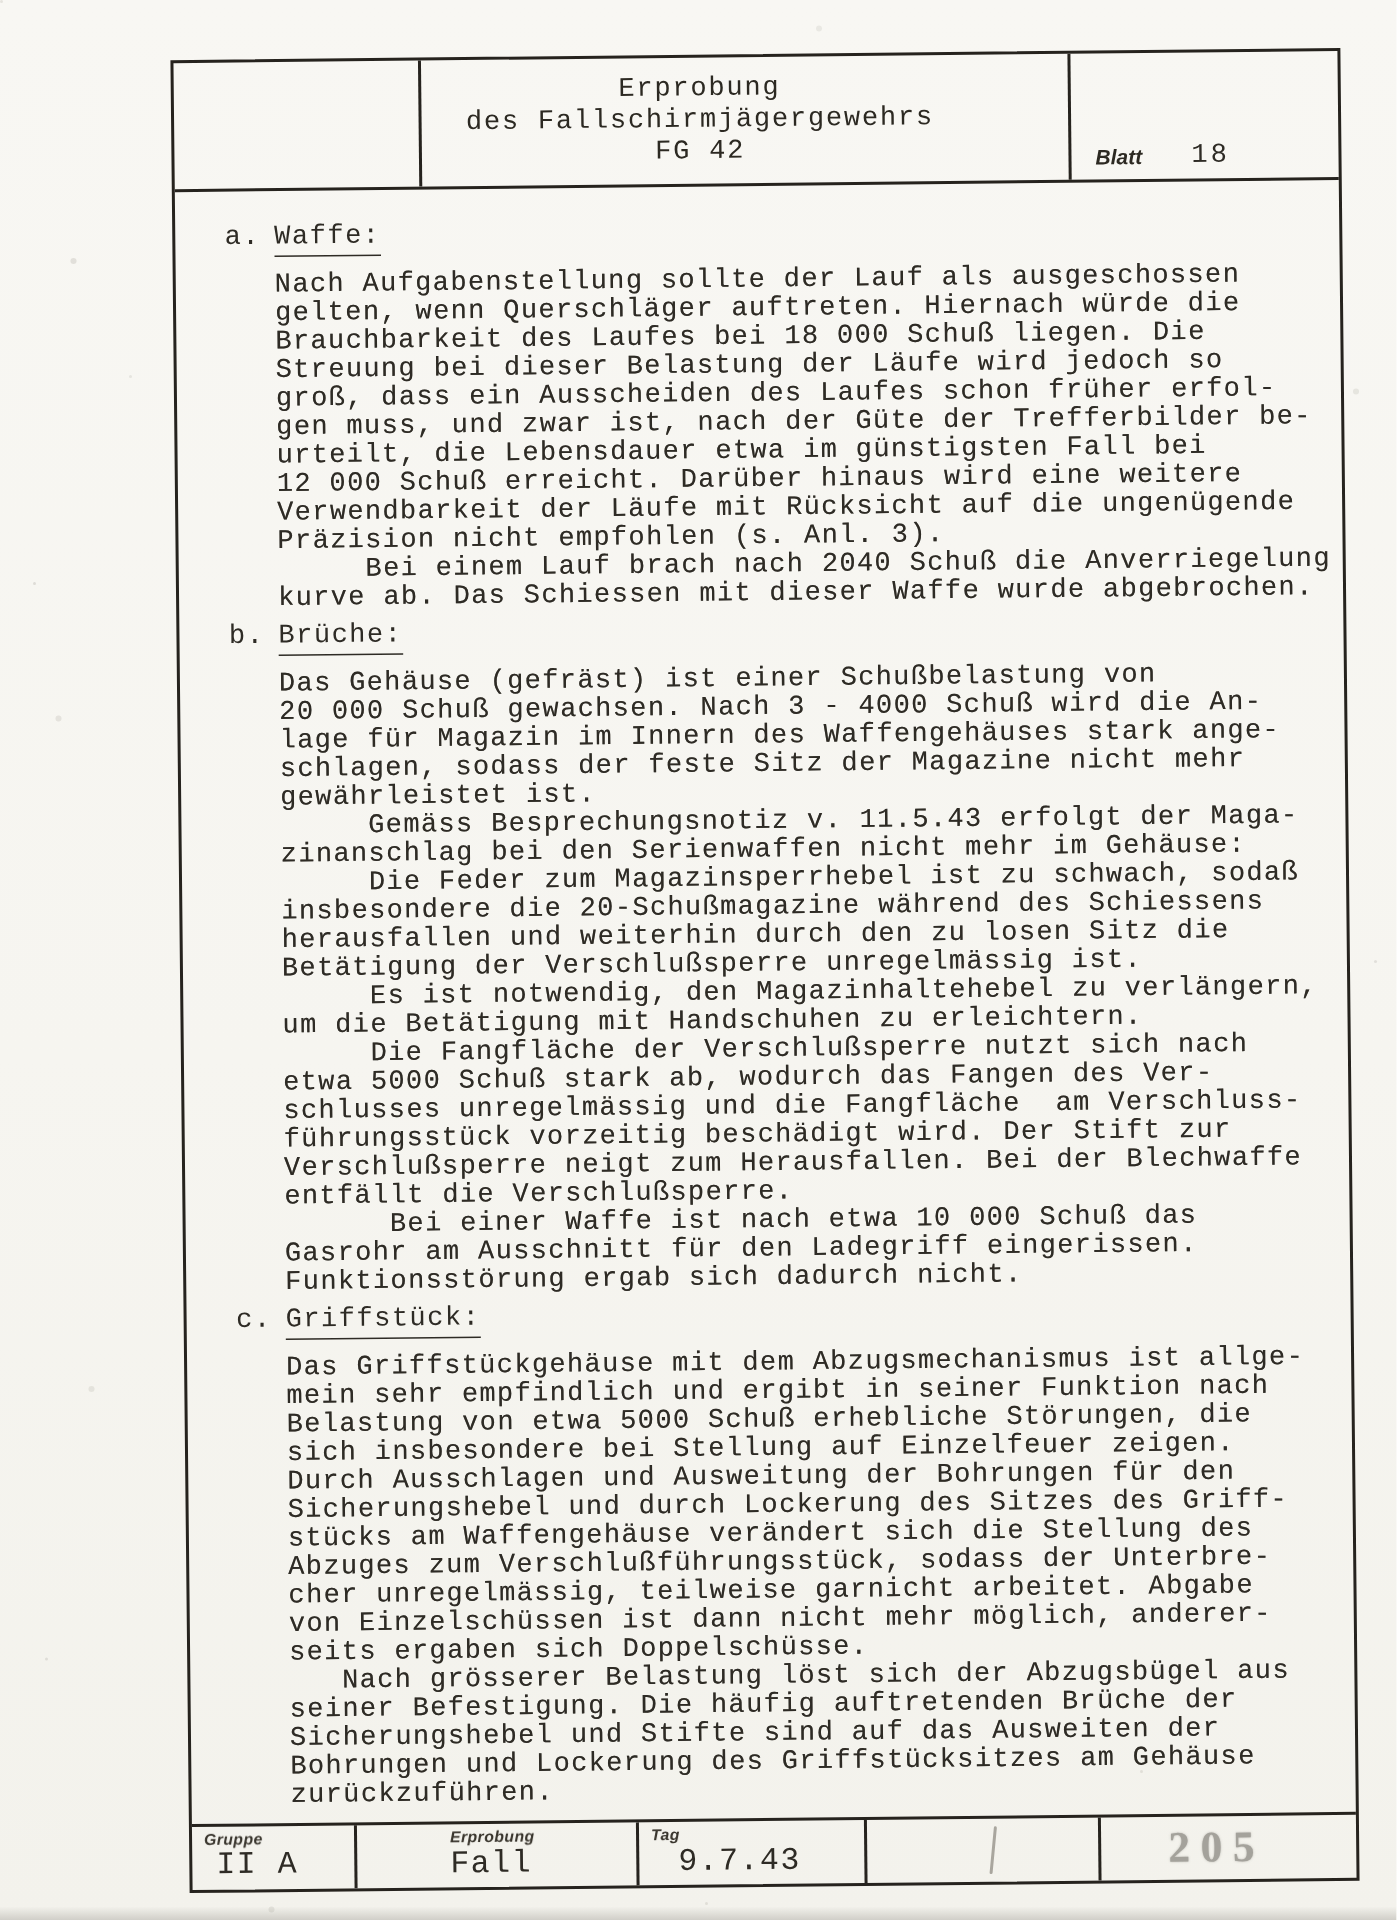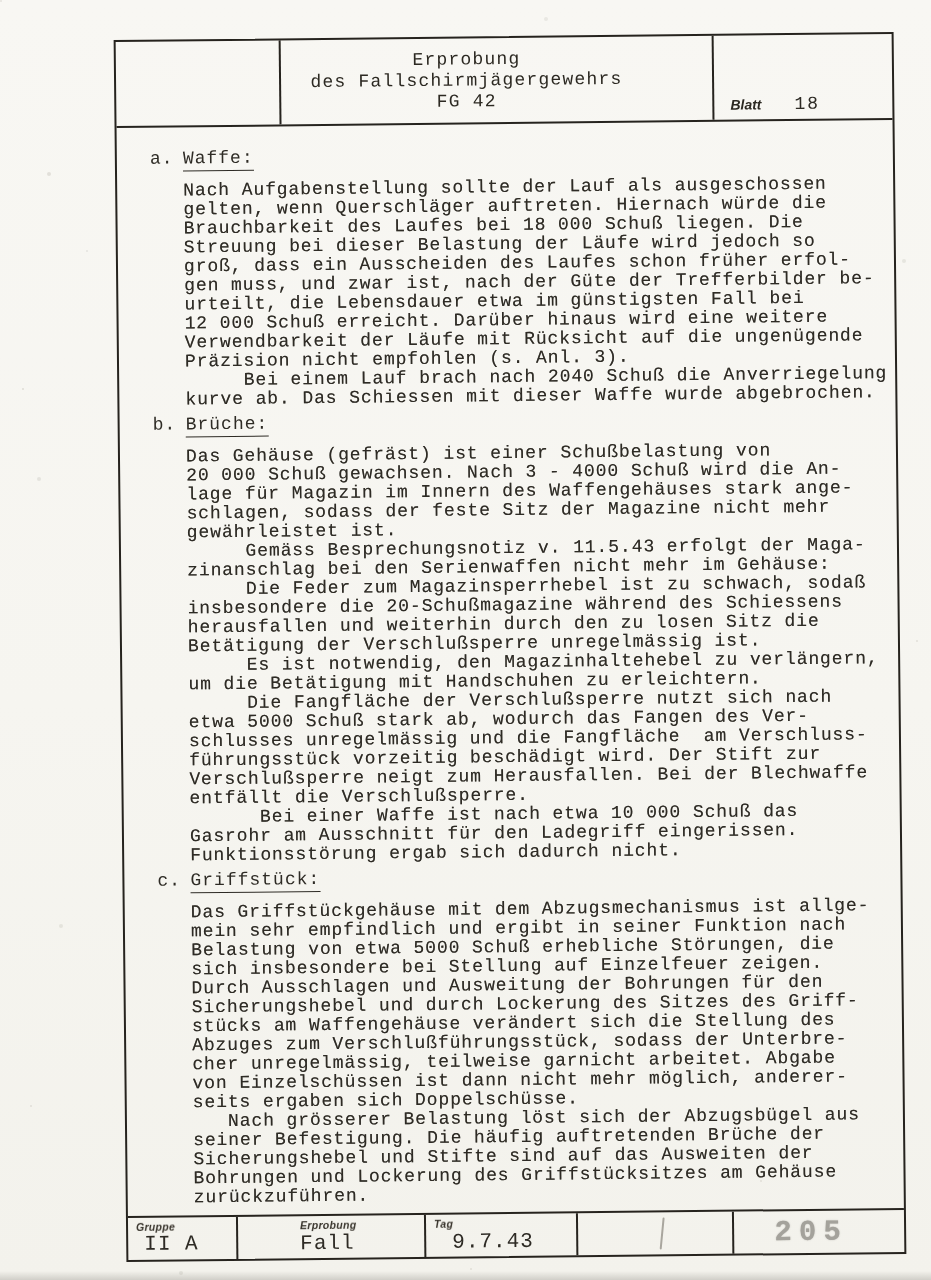--- a/index.html
+++ b/index.html
@@ -53,21 +53,21 @@
   .f-label { position:absolute; top:3px; left:8px; font-family:"Liberation Sans",sans-serif;
     font-weight:bold; font-style:italic; font-size:10.5px; color:#38342c; letter-spacing:.3px;
     filter:blur(.2px); }
   .f-bearb .f-label { left:62px; }
   .f-value { position:absolute; font-size:21px; letter-spacing:1px; color:#2e2b25; }
   .f-gruppe .f-value { left:16px; top:15px; }
   .f-bearb .f-value { left:62px; top:16px; }
   .f-tag .f-value { left:26px; top:16px; }
   .pen-mark { position:absolute; left:54%; top:5px; width:1.5px; height:32px;
     background:#a9a69e; transform:rotate(6deg); border-radius:1px; }
-  .stamp { font-family:Liberation Mono, monospace; font-weight:bold; font-size:29px;
+  .stamp { font-family:Liberation Serif, serif; font-weight:bold; font-size:29px;
     color:#918f88; letter-spacing:7px; opacity:.8; text-shadow:0 0 1.5px rgba(145,143,136,.8);
     transform:translateX(-8px); }
 </style>
 </head>
 <body>
 
 <div class="speckles"></div>
 
 <div class="frame">
 

